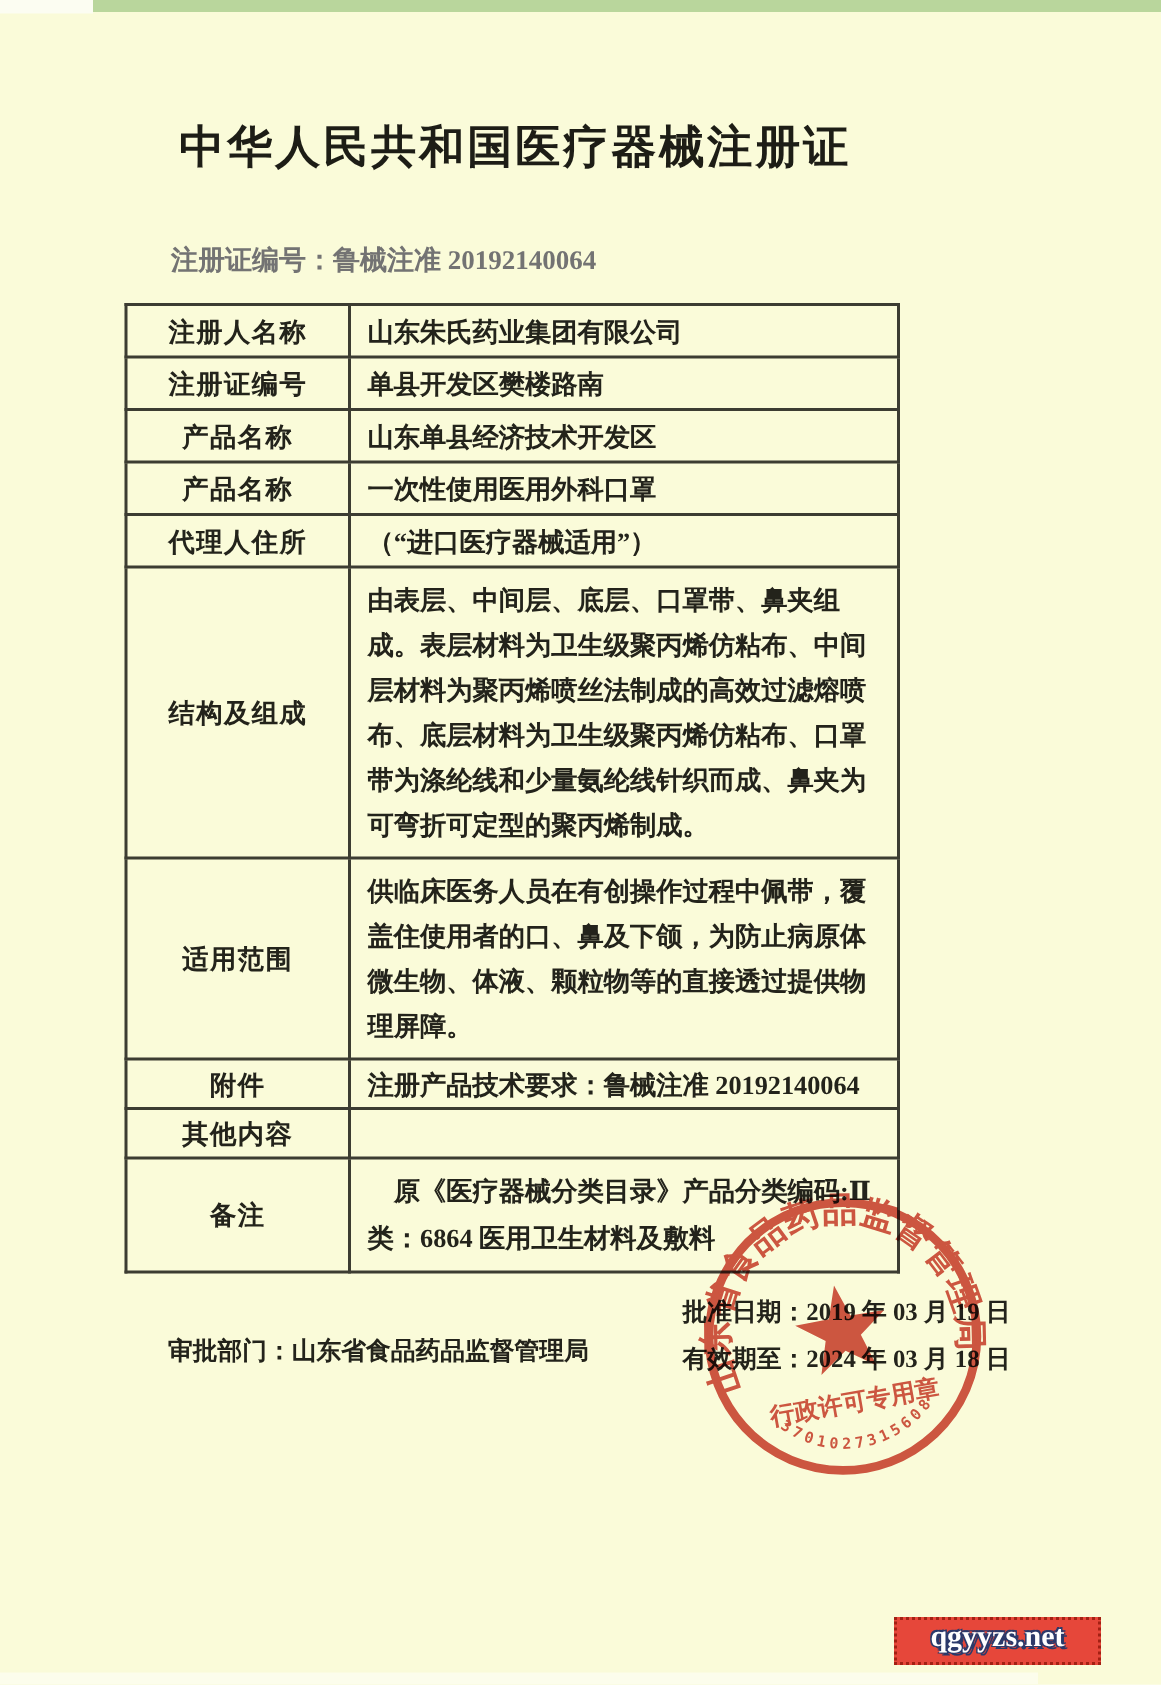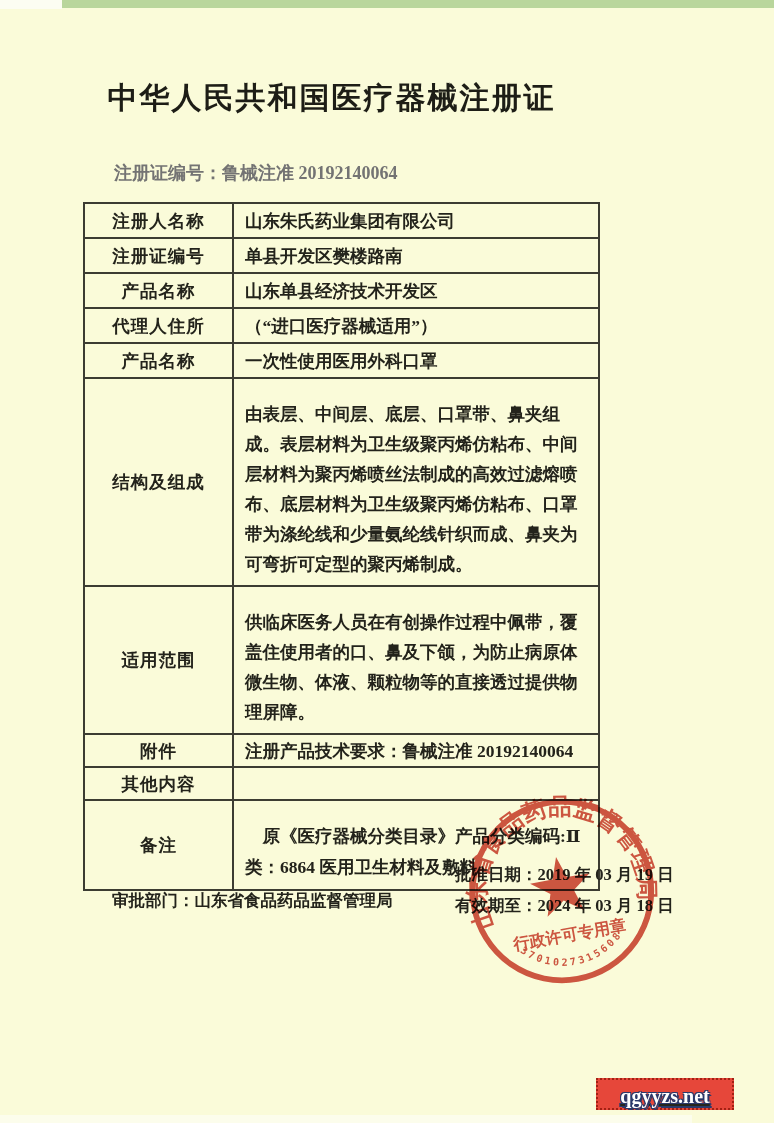--- a/index.html
+++ b/index.html
@@ -7,61 +7,61 @@
     width:774px;height:1123px;position:relative;overflow:hidden;
     background:#fafbd9;
     font-family:"Liberation Serif","DejaVu Serif",serif;
     color:#26261e;
   }
   .edge-top{position:absolute;left:0;top:0;width:774px;height:8px;background:#b9d69c;}
   .edge-top-corner{position:absolute;left:0;top:0;width:62px;height:9px;background:#fcfdf2;}
   .edge-bottom{position:absolute;left:0;bottom:0;width:692px;height:8px;background:#fcfdec;}
 
   .title{
-    position:absolute;top:78px;left:4px;width:655px;margin:0;
+    position:absolute;top:78px;left:16px;width:655px;margin:0;
     text-align:center;font-size:30px;font-weight:700;letter-spacing:2px;color:#1d1d16;
   }
   .regline{
     position:absolute;top:161px;left:114px;
     font-size:18px;font-weight:700;color:#737373;
   }
   table.cert{
     position:absolute;left:83px;top:202px;width:517px;
     border-collapse:collapse;table-layout:fixed;
   }
   table.cert td{
     border:2px solid #3c3c32;
     font-size:17.5px;font-weight:600;color:#23231b;
     vertical-align:middle;
   }
   td.lbl{width:143px;text-align:center;padding:2px 2px;letter-spacing:1px;}
   td.val{padding:2px 8px 2px 11px;}
   tr.h35{height:35px;} tr.h25{height:25px;} tr.h168{height:168px;}
   tr.h100{height:100px;} tr.h33{height:33px;} tr.h62{height:62px;}
-  td.para{line-height:30px;padding-top:20px;padding-bottom:6px;}
+  td.para{line-height:30px;padding-top:6px;padding-bottom:6px;}
   td.indent1{text-indent:1em;line-height:31px;}
   td.mono{font-family:"DejaVu Sans Mono","Liberation Mono",monospace;font-size:16.5px;font-weight:700;}
 
   .dept{
     position:absolute;left:112px;top:866px;
     font-size:16.5px;font-weight:600;color:#23231b;margin-top:24px;
   }
   .dates{
     position:absolute;left:455px;top:859px;
     font-size:16.5px;font-weight:600;color:#23231b;line-height:31px;
   }
   .stamp{
     position:absolute;left:466px;top:795px;width:192px;height:192px;
     transform:rotate(-10deg);
     opacity:.85;mix-blend-mode:multiply;
   }
   .watermark{
     position:absolute;left:596px;top:1078px;width:138px;height:32px;
     background:#e6473a;border:2px dotted #a32013;box-sizing:border-box;
-    display:flex;align-items:flex-end;justify-content:center;text-decoration:underline;
+    display:flex;align-items:flex-start;justify-content:center;
   }
   .watermark span{
     font-family:"Liberation Serif",serif;font-weight:700;font-size:20px;color:#ffffff;
     text-shadow:1px 1px 0 #2b3a6b,-1px -1px 0 #2b3a6b,1px -1px 0 #2b3a6b,-1px 1px 0 #2b3a6b,2px 2px 0 #2b3a6b;
   }
 </style>
 </head>
 <body>
 
 <div class="edge-top"></div>
@@ -80,26 +80,26 @@
     </tr>
     <tr class="h35">
       <td class="lbl">注册证编号</td>
       <td class="val">单县开发区樊楼路南</td>
     </tr>
     <tr class="h35">
       <td class="lbl">产品名称</td>
       <td class="val">山东单县经济技术开发区</td>
     </tr>
     <tr class="h35">
+      <td class="lbl">产品名称</td>
+      <td class="val">一次性使用医用外科口罩</td>
+    </tr>
+    <tr class="h35">
       <td class="lbl">代理人住所</td>
       <td class="val">（“进口医疗器械适用”）</td>
-    </tr>
-    <tr class="h35">
-      <td class="lbl">产品名称</td>
-      <td class="val">一次性使用医用外科口罩</td>
     </tr>
     <tr class="h168">
       <td class="lbl">结构及组成</td>
       <td class="val para">由表层、中间层、底层、口罩带、鼻夹组成。表层材料为卫生级聚丙烯仿粘布、中间层材料为聚丙烯喷丝法制成的高效过滤熔喷布、底层材料为卫生级聚丙烯仿粘布、口罩带为涤纶线和少量氨纶线针织而成、鼻夹为可弯折可定型的聚丙烯制成。</td>
     </tr>
     <tr class="h100">
       <td class="lbl">适用范围</td>
       <td class="val para">供临床医务人员在有创操作过程中佩带，覆盖住使用者的口、鼻及下颌，为防止病原体微生物、体液、颗粒物等的直接透过提供物理屏障。</td>
     </tr>
     <tr class="h33">

